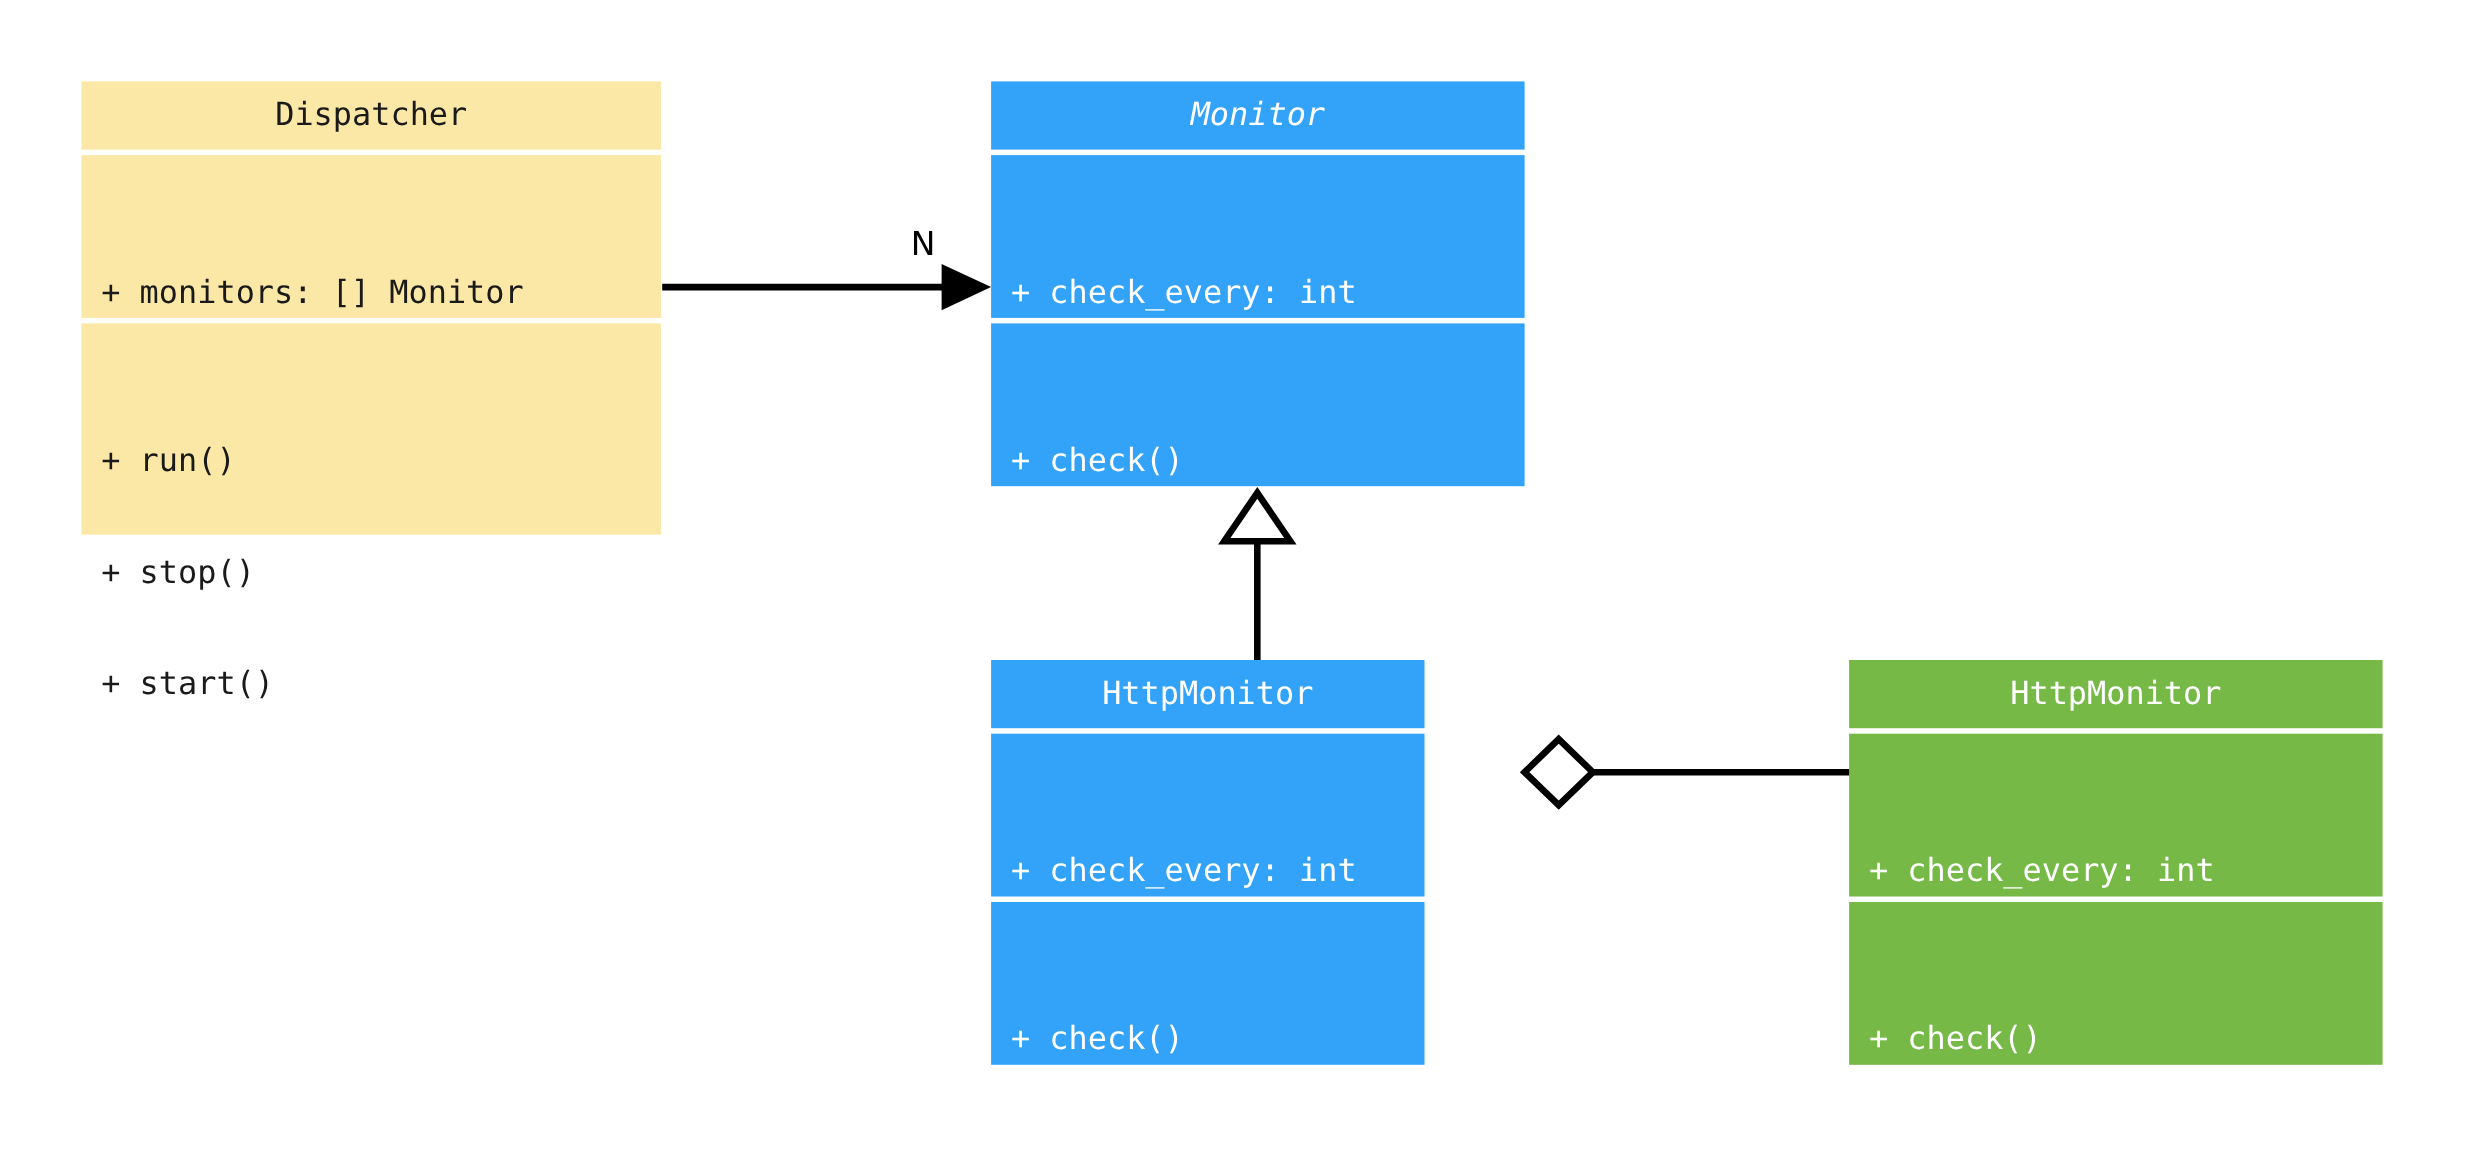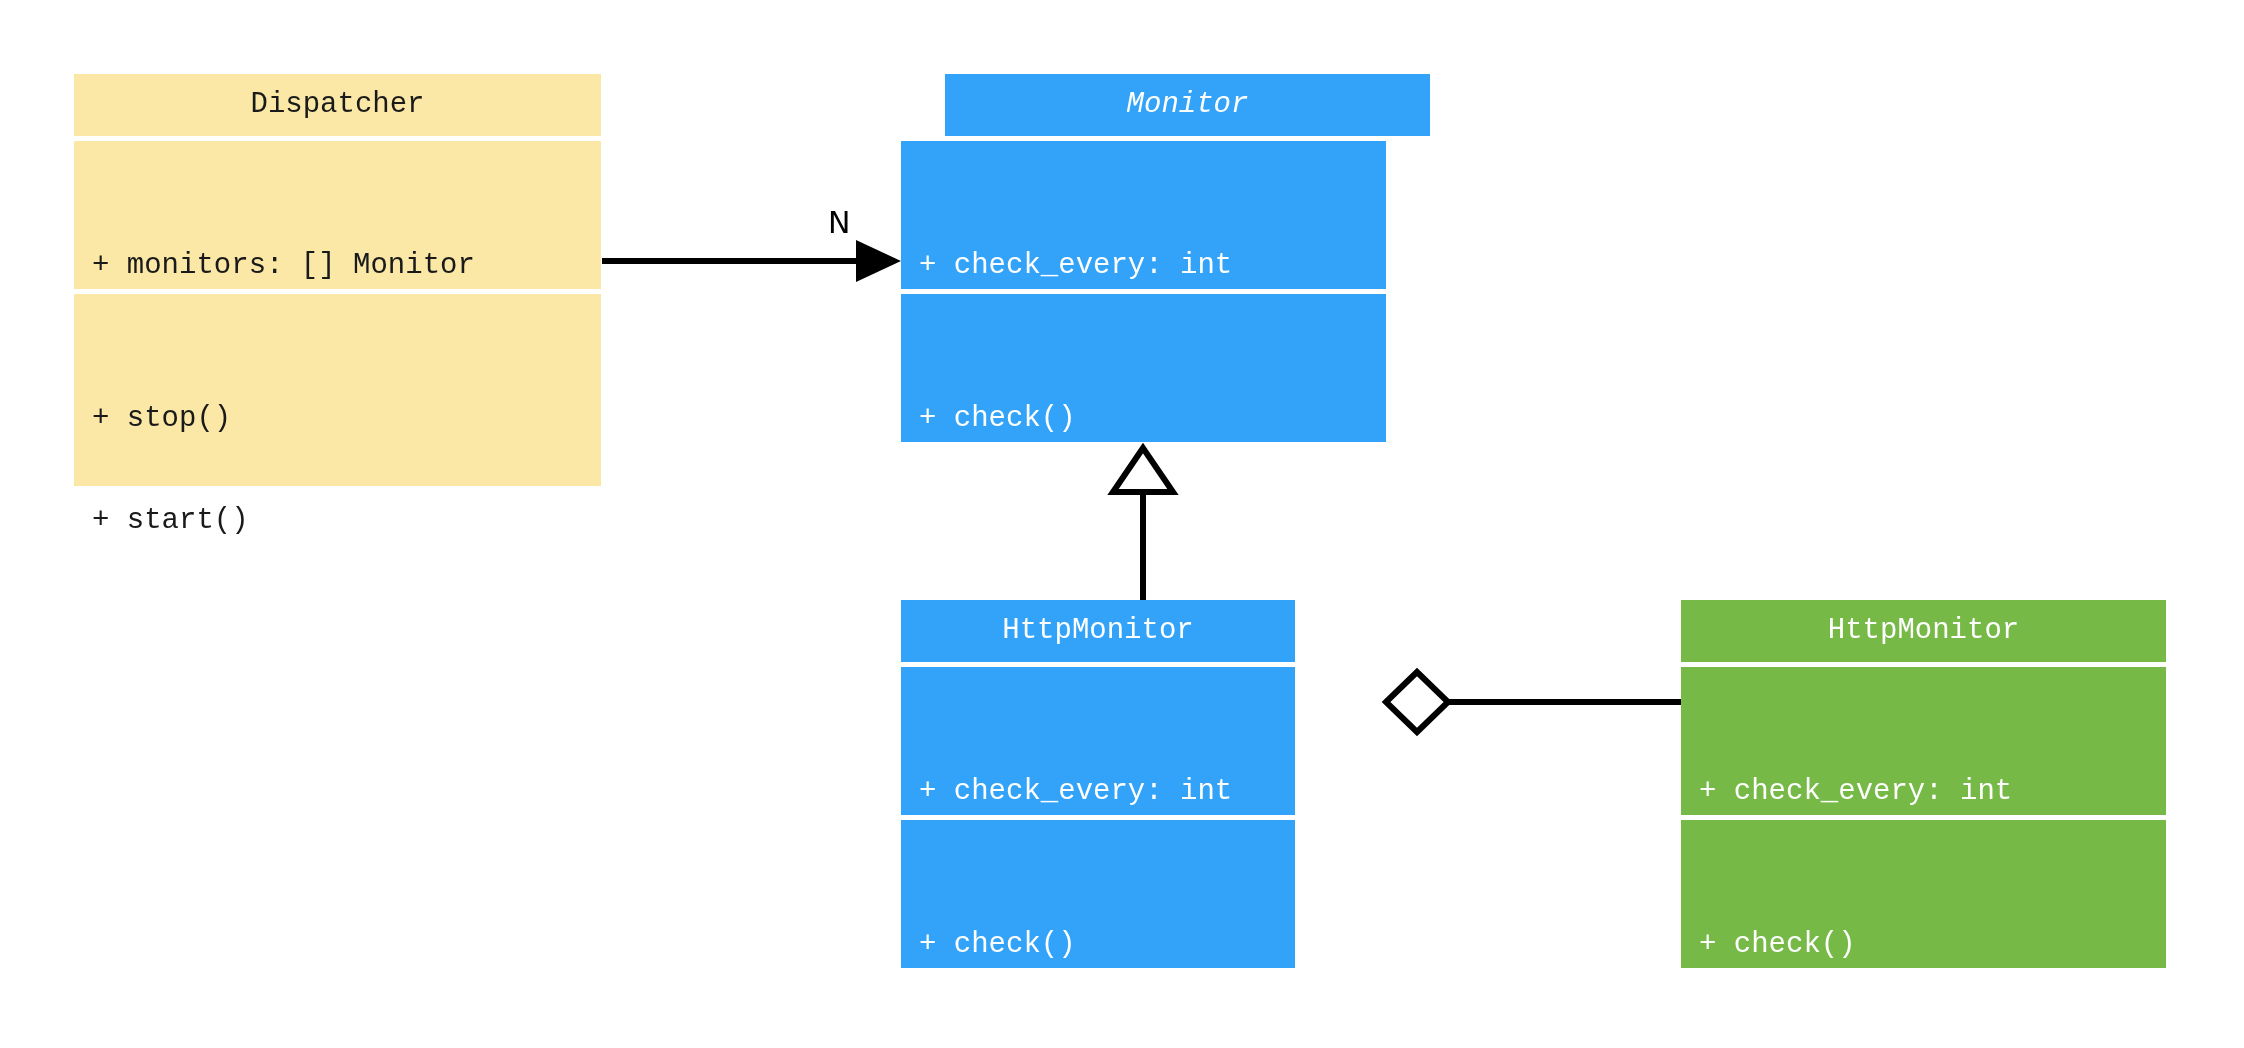--- a/index.html
+++ b/index.html
@@ -20,37 +20,35 @@
   
   .uml-class {
     position: absolute;
     box-sizing: border-box;
   }
   .uml-compartment {
     box-sizing: border-box;
     width: 100%;
     background: var(--fill);
     color: var(--ink);
-    font-family: Liberation Mono, monospace;
   }
   .uml-compartment + .uml-compartment {
     margin-top: 5px;           
   }
 
   .uml-title {
     text-align: center;
     font-size: 29px;
     line-height: 1;
     letter-spacing: 0px;
     padding: 16px 10px 17px 10px;
     white-space: nowrap;
   }
   .uml-title.abstract {
     font-style: italic;
-    margin-left: 44px;
   }
 
   .uml-members {
     padding: 40px 0 16px 18px;
     font-size: 29px;
     line-height: 1.17;
     white-space: pre;
   }
   .uml-members .member-line {
     white-space: pre;
@@ -82,20 +80,21 @@
 <body>
 
 <div id="canvas">
 
   <div class="uml-class theme-yellow" style="left:74px; top:74px; width:527px;">
     <div class="uml-compartment uml-title">Dispatcher</div>
     <div class="uml-compartment uml-members" style="height:148px;">
       <div class="member-line">+ monitors: [] Monitor</div>
     </div>
     <div class="uml-compartment uml-members" style="height:192px;">
+      <div class="member-line">+ run()</div>
       <div class="member-line">+ stop()</div>
       <div class="member-line">+ start()</div>
     </div>
   </div>
 
   <div class="uml-class theme-blue" style="left:901px; top:74px; width:485px;">
     <div class="uml-compartment uml-title abstract">Monitor</div>
     <div class="uml-compartment uml-members" style="height:148px;">
       <div class="member-line">+ check_every: int</div>
     </div>

